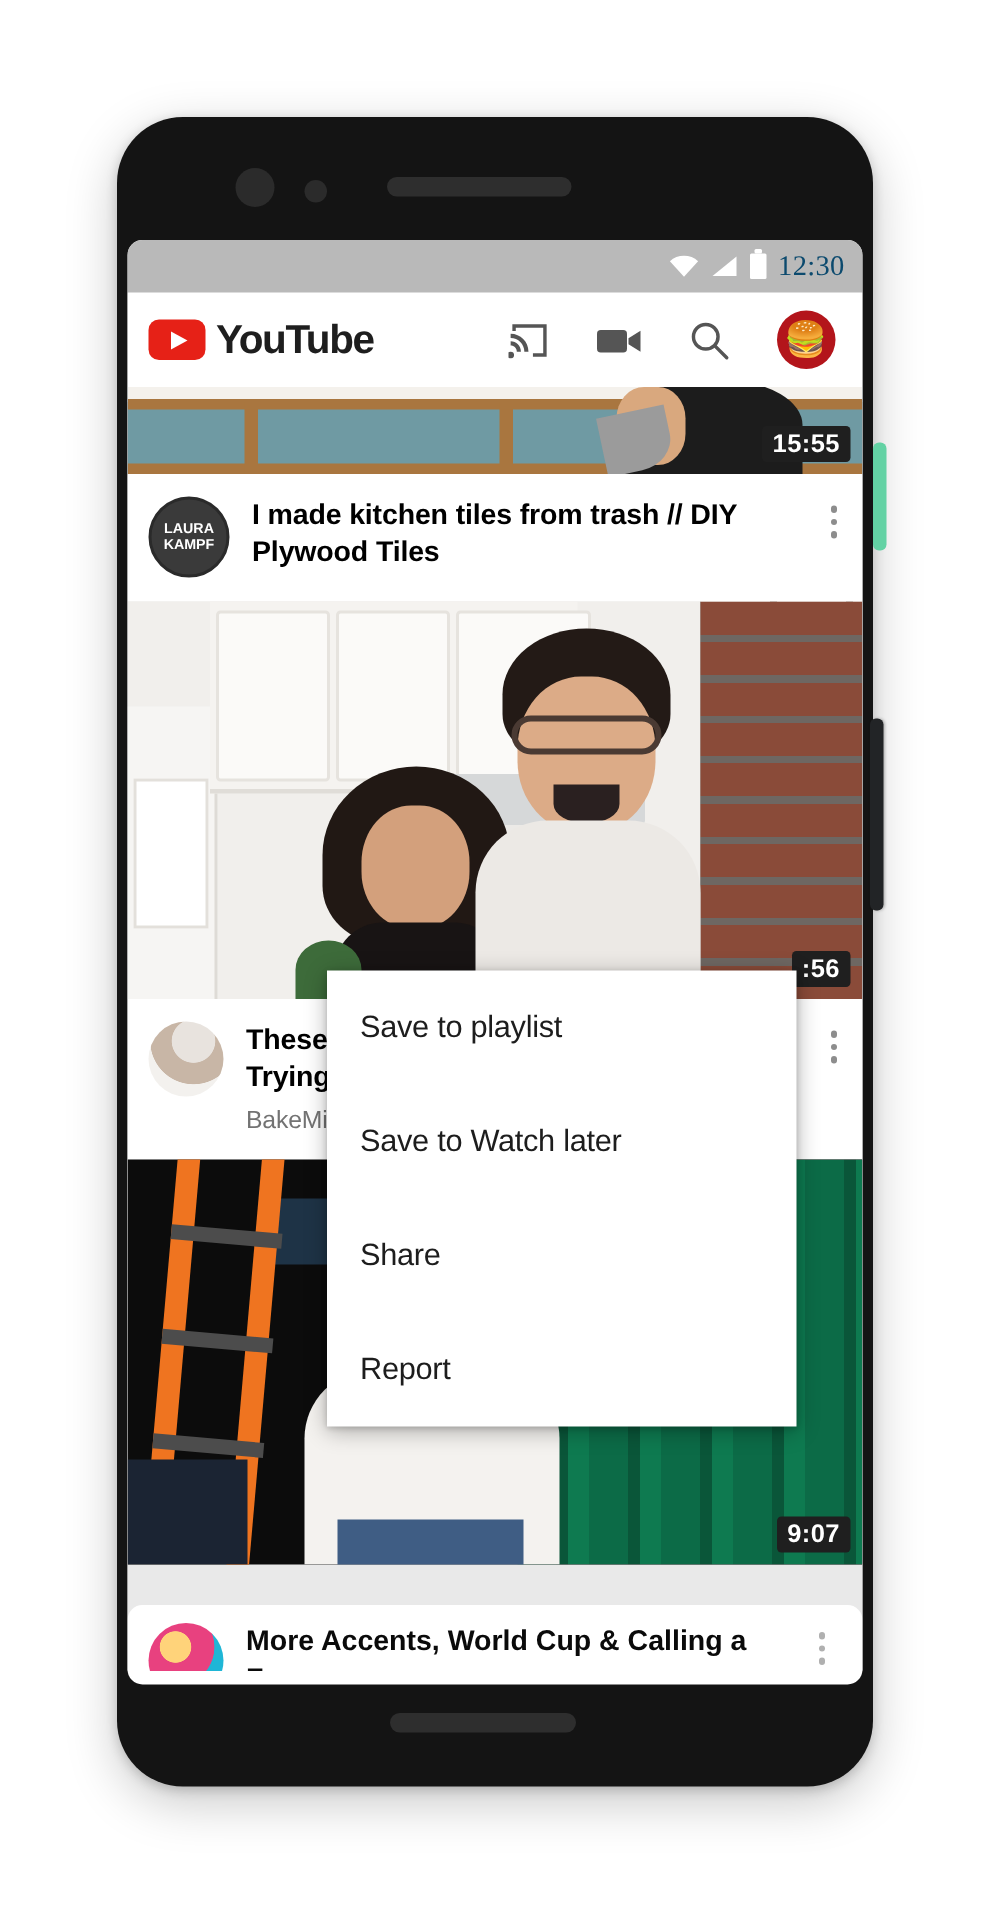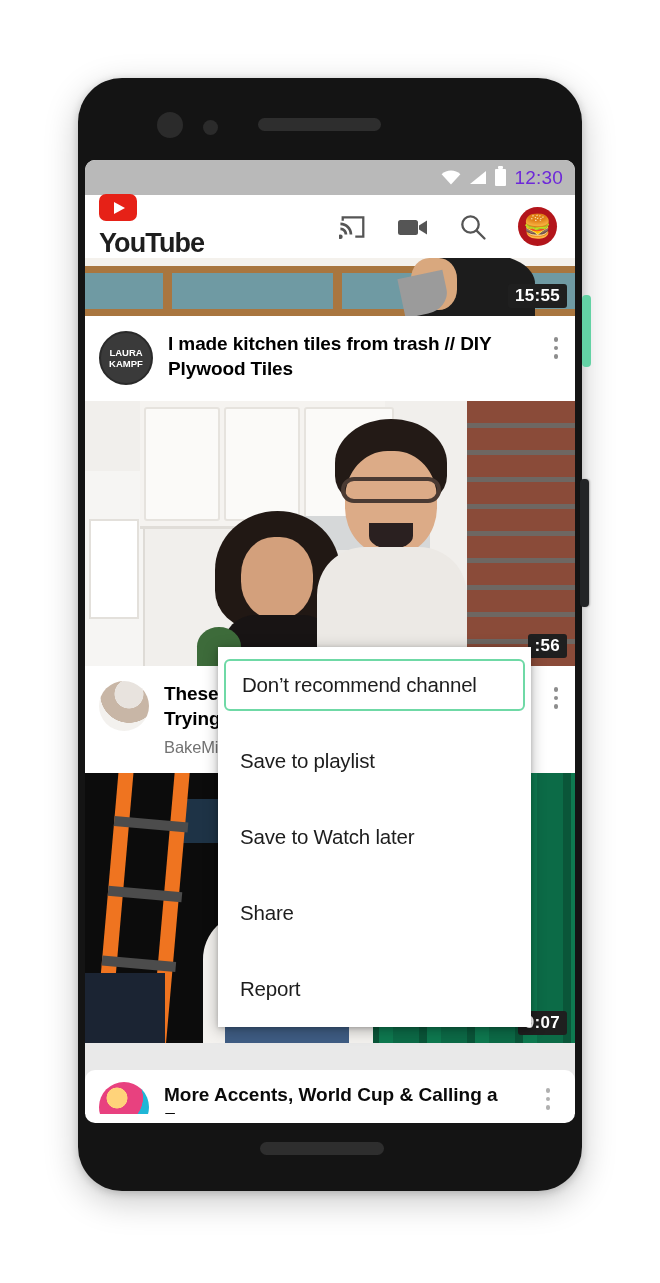--- a/index.html
+++ b/index.html
@@ -26,25 +26,25 @@
           background:#fff;overflow:hidden;border-radius:10px 10px 10px 10px;}
 
   
   .statusbar{position:relative;height:35px;background:#b9b9b9;display:flex;
              align-items:center;justify-content:flex-end;padding-right:12px;gap:8px;}
   .sb-wifi{width:20px;height:15px;position:relative;}
   .sb-wifi svg{display:block;}
   .sb-sig{width:18px;height:15px;}
   .sb-batt{width:11px;height:17px;background:#fff;border-radius:1px;position:relative;}
   .sb-batt:before{content:"";position:absolute;left:3px;top:-3px;width:5px;height:3px;background:#fff;border-radius:1px;}
-  .sb-time{color:#6d28d9;font-size:19px;letter-spacing:.2px;}
+  .sb-time{color:#0c4a6e;font-size:19px;letter-spacing:.2px;font-family:Liberation Serif, serif;}
 
   
   .appbar{height:63px;background:#fff;display:flex;align-items:center;padding:0 14px;}
-  .yt-logo{display:flex;align-items:flex-start;gap:7px;flex-direction:column;}
+  .yt-logo{display:flex;align-items:center;gap:7px;}
   .yt-play{width:38px;height:27px;background:#e62117;border-radius:7px;position:relative;}
   .yt-play:after{content:"";position:absolute;left:15px;top:7.5px;border-left:11px solid #fff;
                  border-top:6.5px solid transparent;border-bottom:6.5px solid transparent;}
   .yt-word{font-size:27px;font-weight:700;color:#1e1e1e;letter-spacing:-.9px;}
   .ab-spacer{flex:1;}
   .ab-icons{display:flex;align-items:center;gap:30px;padding-right:4px;}
   .ic{width:30px;height:30px;display:flex;align-items:center;justify-content:center;}
   .avatar-burger{width:39px;height:39px;border-radius:50%;background:#b3151b;
                  display:flex;align-items:center;justify-content:center;font-size:23px;line-height:1;overflow:hidden;}
 
@@ -296,23 +296,20 @@
           <span class="peek-title">More Accents, World Cup &amp; Calling a Fan</span>
           <span class="peek-dots">
               <i></i>
               <i></i>
               <i></i>
             </span>
         </div>
       </div>
 
       <div class="menu">
-        <div class="mi-wrap">
-          <div class="mi sel" style="width:100%">Don’t recommend channel</div>
-        </div>
         <div class="mi">Save to playlist</div>
         <div class="mi">Save to Watch later</div>
         <div class="mi">Share</div>
         <div class="mi">Report</div>
       </div>
 
     </div>
   </div>
 </div>
 

